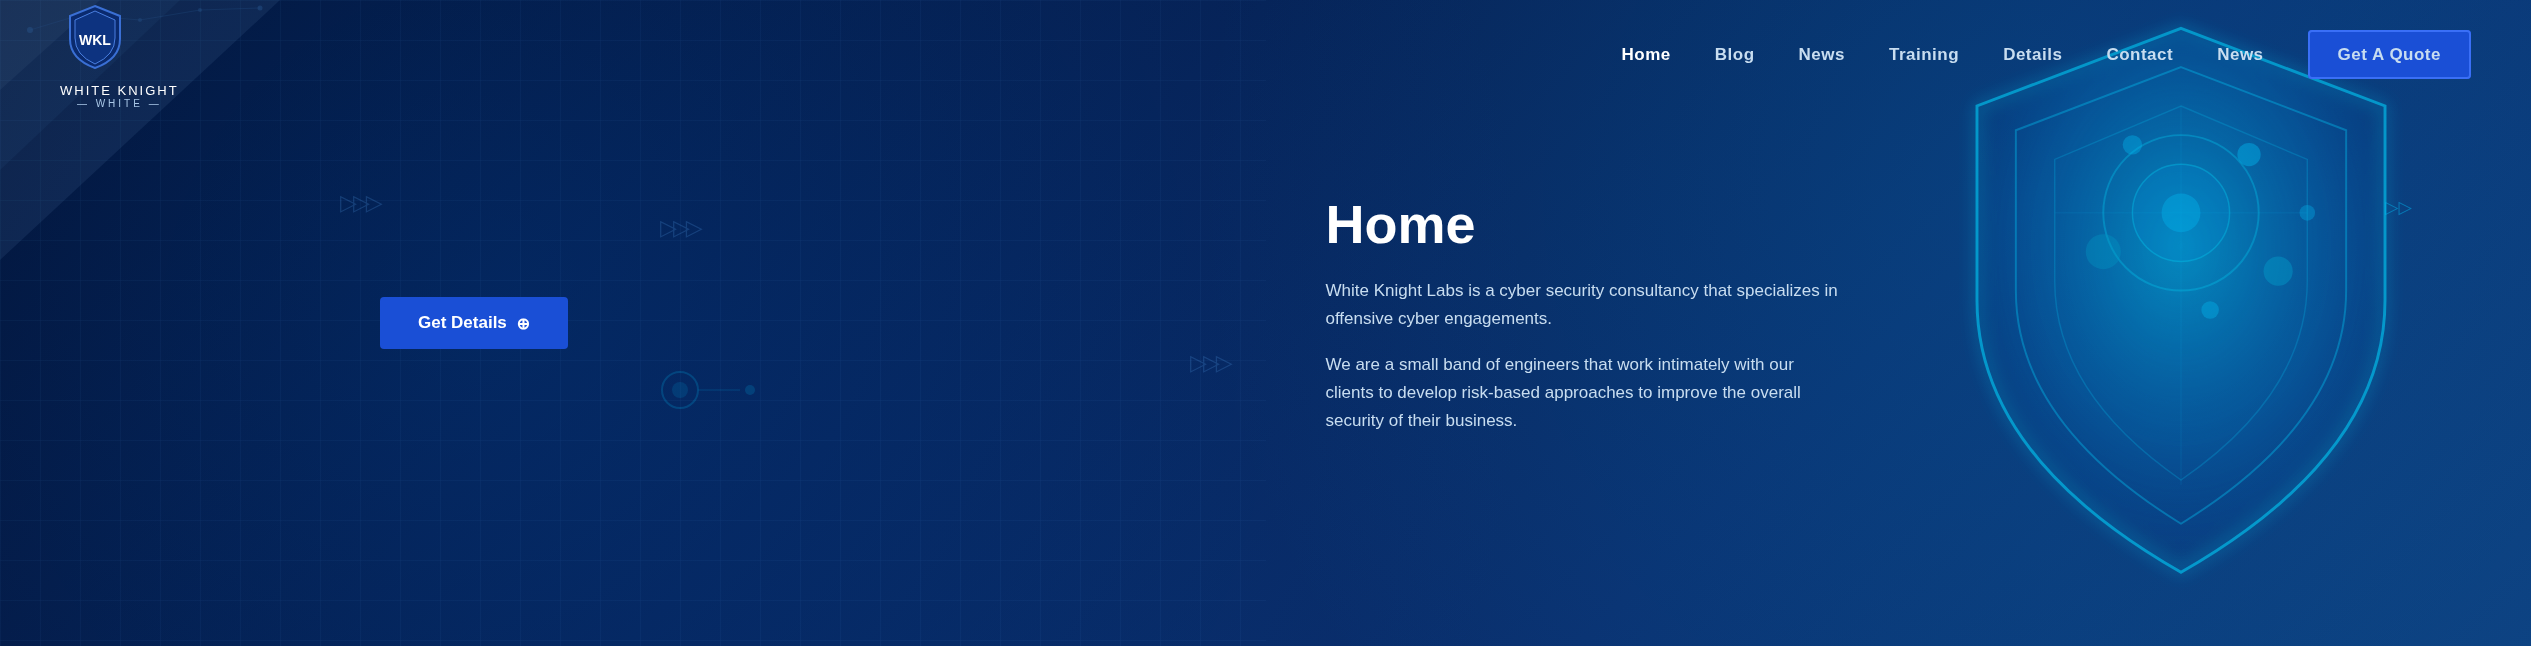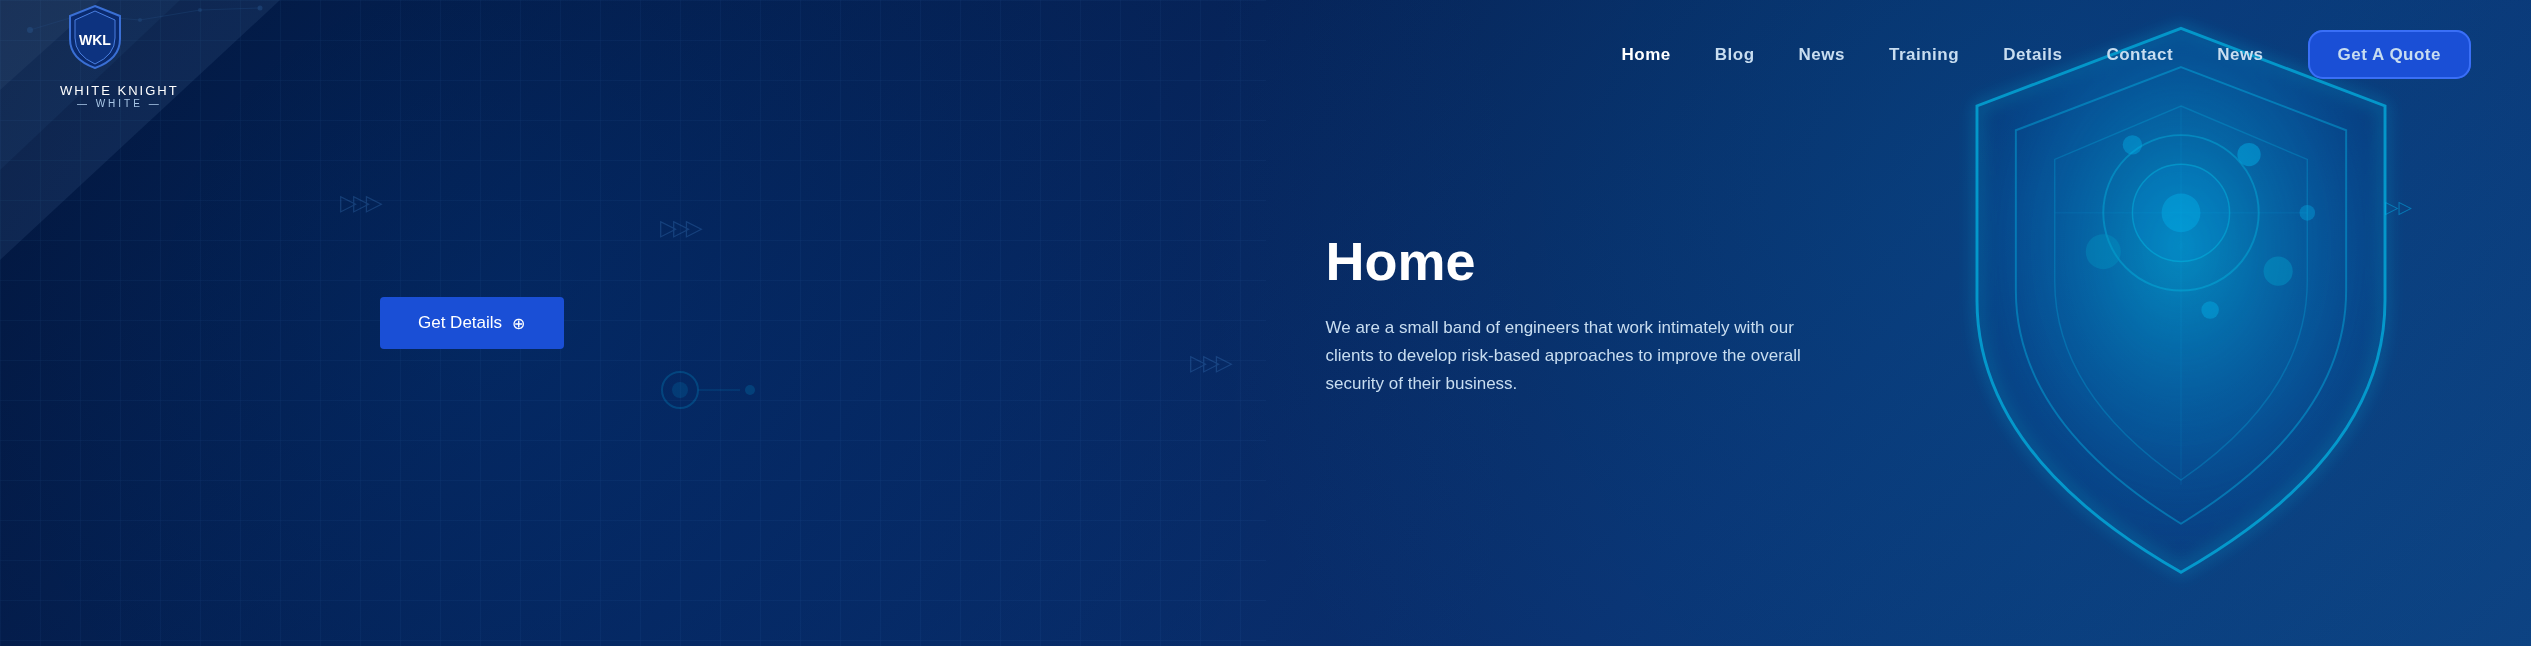--- a/index.html
+++ b/index.html
@@ -50,21 +50,21 @@
       font-size: 17px;
       font-weight: 700;
       letter-spacing: 0.5px;
       transition: color 0.2s;
     }
     .nav-links li a.active { color: #fff; font-weight: 600; }
     .btn-quote {
       background: #1a4fd6;
       color: #fff;
       padding: 13px 28px;
-      border-radius: 15px;
+      border-radius: 4px;
       text-decoration: none;
       font-size: 17px;
       font-weight: 600;
       border: 2px solid #3a6ff7;
       white-space: nowrap;
     }
 
     
     .hero {
       position: relative;
@@ -128,21 +128,21 @@
       margin-bottom: 36px;
       text-shadow: 0 2px 12px rgba(0,0,0,0.4);
     }
     .btn-get-details {
       background: #1a4fd6;
       color: #fff;
       padding: 16px 38px;
       border-radius: 4px;
       text-decoration: none;
       font-size: 17px;
-      font-weight: 400;
+      font-weight: 700;
       border: none;
       cursor: pointer;
       display: inline-flex;
       align-items: center;
       gap: 10px;
     }
     .btn-get-details .arrow {
       font-size: 16px;
     }
 
@@ -273,16 +273,17 @@
 
   <div class="hero-left">
     <a href="#" class="btn-get-details">
       <span>Get Details</span>
       <span class="arrow">⊕</span>
     </a>
   </div>
 
   <div class="hero-right">
     <h2>Home</h2>
+    <p>White Knight Labs is a cyber security consultancy that specializes in offensive cyber engagements.</p>
     <p>We are a small band of engineers that work intimately with our clients to develop risk-based approaches to improve the overall security of their business.</p>
   </div>
 
 </div>
 
 </body></html>

